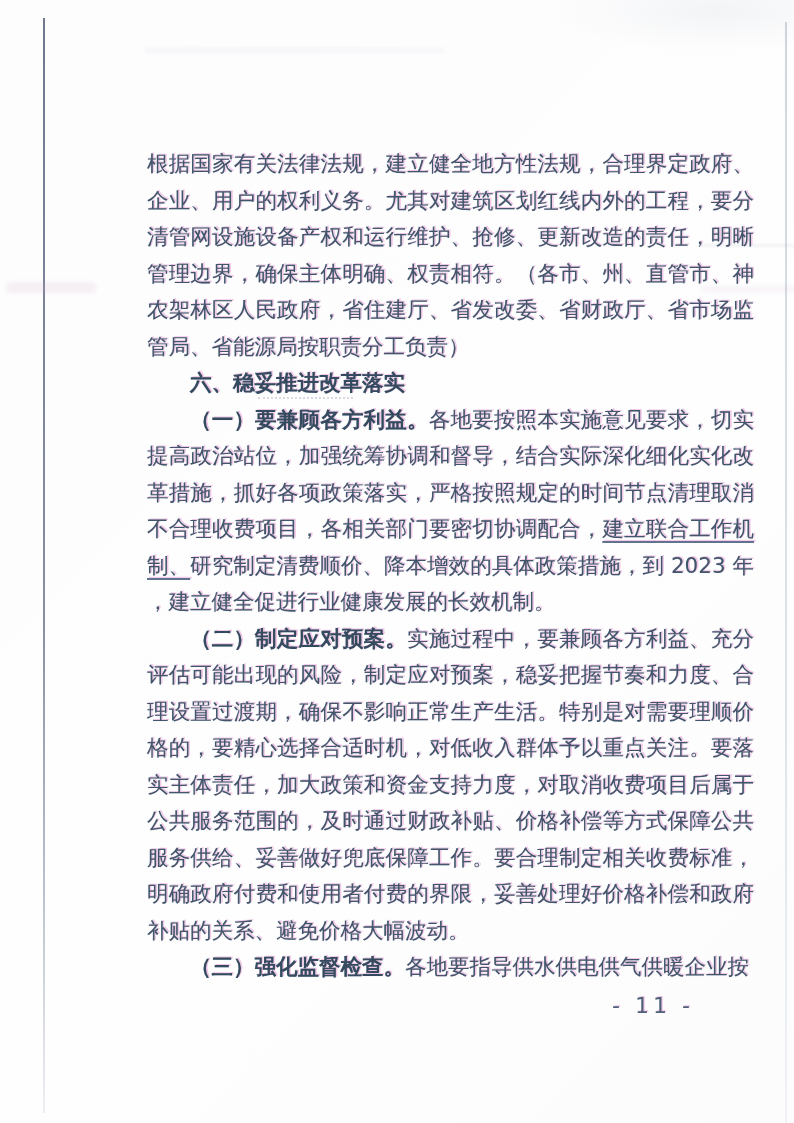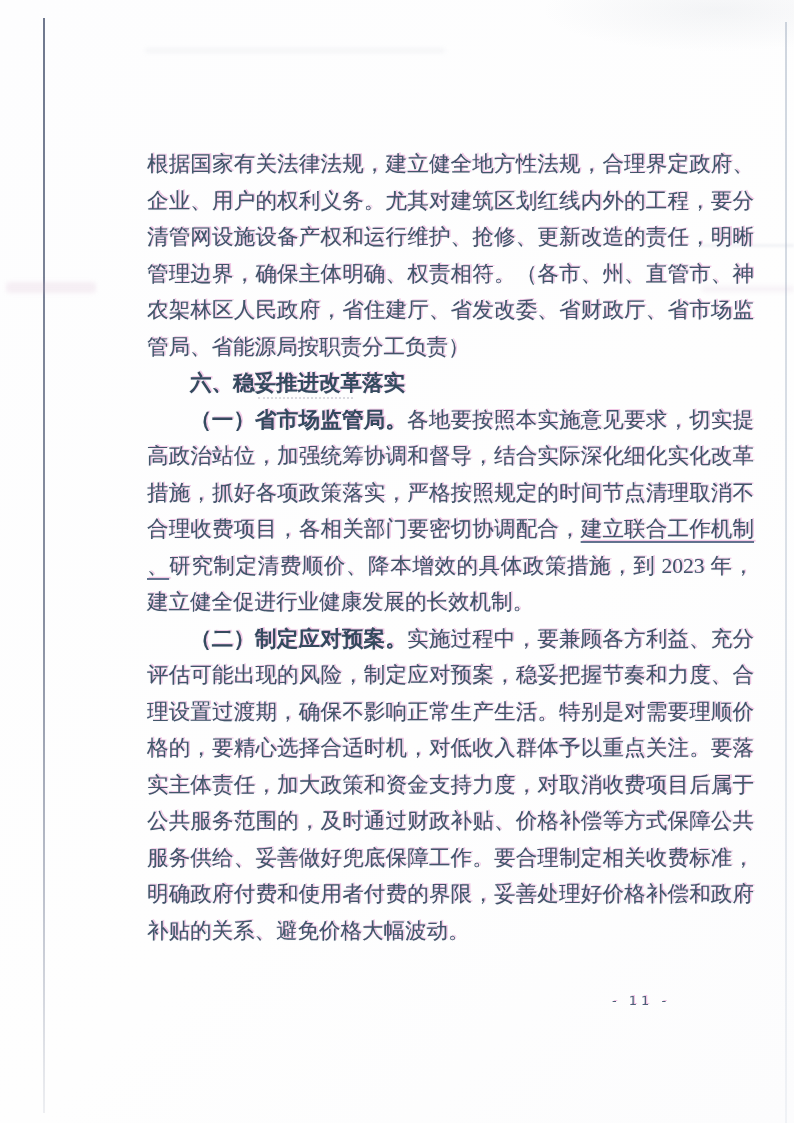--- a/index.html
+++ b/index.html
@@ -62,31 +62,31 @@
   .para {
     margin: 0;
     font-size: 21.5px;
     line-height: 36.5px;
     color: #42556a;
     text-align: justify;
     line-break: anywhere;
     word-break: break-all;
     text-shadow: 1.6px -1.2px 0 rgba(231,139,205,0.45), 0 0 1px rgba(90,115,145,0.35);
   }
-  .para.indent { text-indent: 43px; font-family: Liberation Serif, serif; }
+  .para.indent { text-indent: 43px; }
   .para .bold, .para.heading { font-weight: 700; color: #344a5e; }
   .para .underline {
     text-decoration: underline;
     text-decoration-color: rgba(80,100,130,0.85);
     text-decoration-thickness: 1.5px;
     text-underline-offset: 5px;
   }
   .page-number {
     position: absolute; left: 612px; top: 993px;
-    font-size: 13px; letter-spacing: 4px;
+    font-size: 22px; letter-spacing: 4px;
     color: #4d6078;
     text-shadow: 1.2px -1px 0 rgba(231,139,205,0.5);
     filter: blur(0.2px);
   }
 </style>
 </head>
 <body>
 
 <div class="page">
 
@@ -95,18 +95,19 @@
   <div class="wash-top-right"></div>
   <div class="streak-top"></div>
   <div class="smudge-left"></div>
   <div class="smudge-right-1"></div>
   <div class="smudge-right-2"></div>
   <div class="ghost-marks-under-heading"></div>
 
   <main class="text-block" id="doc-body">
       <p class="para"><span>根据国家有关法律法规，建立健全地方性法规，合理界定政府、企业、用户的权利义务。尤其对建筑区划红线内外的工程，要分清管网设施设备产权和运行维护、抢修、更新改造的责任，明晰管理边界，确保主体明确、权责相符。（各市、州、直管市、神农架林区人民政府，省住建厅、省发改委、省财政厅、省市场监管局、省能源局按职责分工负责）</span></p>
       <p class="para indent heading"><span class="bold">六、稳妥推进改革落实</span></p>
-      <p class="para indent"><span class="bold">（一）省市场监管局。</span><span>各地要按照本实施意见要求，切实提高政治站位，加强统筹协调和督导，结合实际深化细化实化改革措施，抓好各项政策落实，严格按照规定的时间节点清理取消不合理收费项目，各相关部门要密切协调配合，</span><span class="underline">建立联合工作机制、</span><span>研究制定清费顺价、降本增效的具体政策措施，到 2023 年，建立健全促进行业健康发展的长效机制。</span></p>
+      <p class="para indent"><span class="bold">（一）要兼顾各方利益。</span><span>各地要按照本实施意见要求，切实提高政治站位，加强统筹协调和督导，结合实际深化细化实化改革措施，抓好各项政策落实，严格按照规定的时间节点清理取消不合理收费项目，各相关部门要密切协调配合，</span><span class="underline">建立联合工作机制、</span><span>研究制定清费顺价、降本增效的具体政策措施，到 2023 年，建立健全促进行业健康发展的长效机制。</span></p>
       <p class="para indent"><span class="bold">（二）制定应对预案。</span><span>实施过程中，要兼顾各方利益、充分评估可能出现的风险，制定应对预案，稳妥把握节奏和力度、合理设置过渡期，确保不影响正常生产生活。特别是对需要理顺价格的，要精心选择合适时机，对低收入群体予以重点关注。要落实主体责任，加大政策和资金支持力度，对取消收费项目后属于公共服务范围的，及时通过财政补贴、价格补偿等方式保障公共服务供给、妥善做好兜底保障工作。要合理制定相关收费标准，明确政府付费和使用者付费的界限，妥善处理好价格补偿和政府补贴的关系、避免价格大幅波动。</span></p>
+      <p class="para indent"><span class="bold">（三）强化监督检查。</span><span>各地要指导供水供电供气供暖企业按</span></p>
     </main>
 
   <div class="page-number">- 11 -</div>
 </div>
 
 </body></html>

